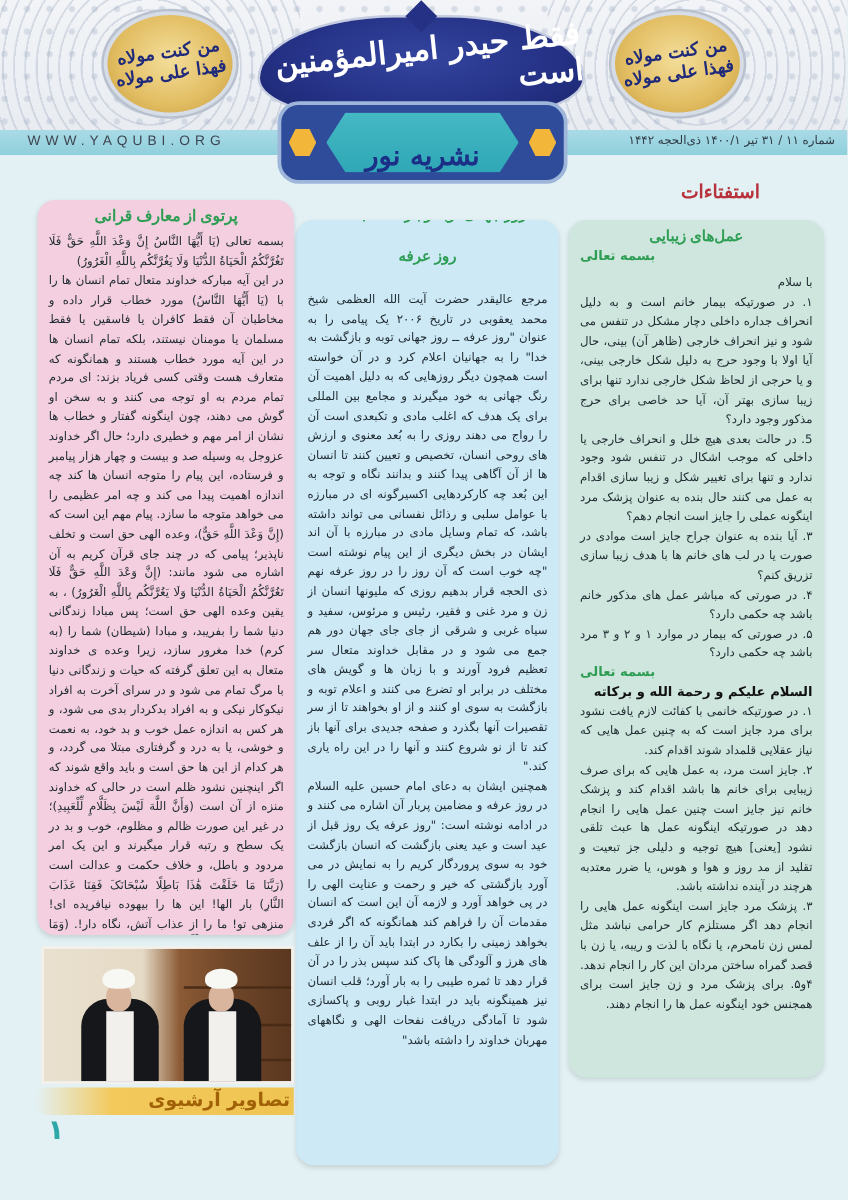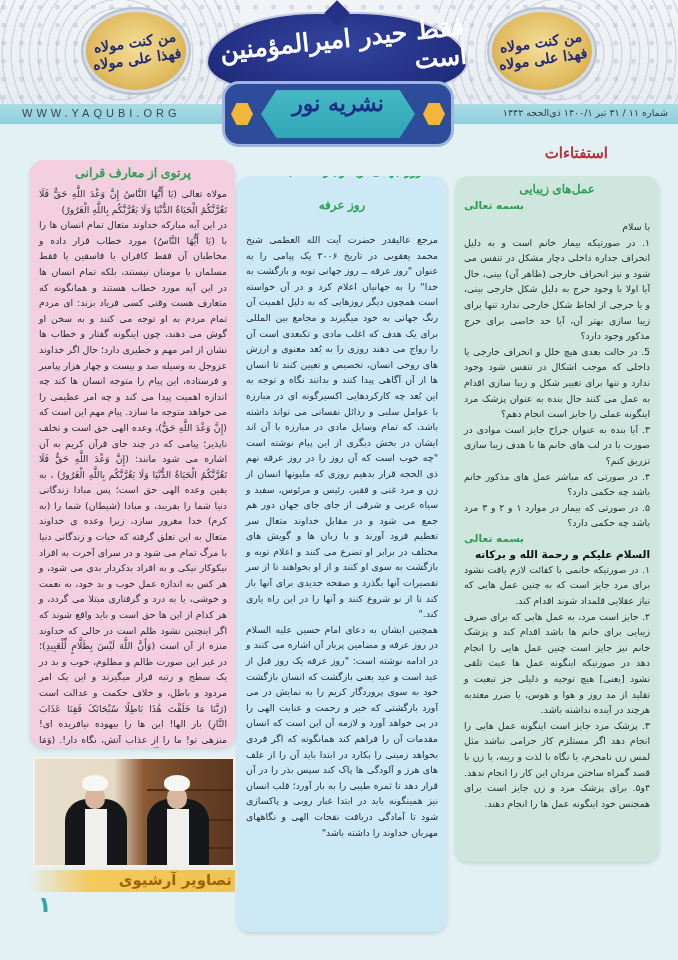--- a/index.html
+++ b/index.html
@@ -67,21 +67,21 @@
   }
   .logo-box::before, .logo-box::after {
     content: ""; position: absolute; top: 19px; width: 22px; height: 22px;
     background: #f2b73a; clip-path: polygon(25% 0,75% 0,100% 50%,75% 100%,25% 100%,0 50%);
   }
   .logo-box::before { left: 6px; } .logo-box::after { right: 6px; }
   .logo-inner {
     position: absolute; left: 36px; right: 36px; top: 6px; bottom: 6px;
     background: linear-gradient(180deg, #45b9c4, #2fa7b6);
     clip-path: polygon(10% 0,90% 0,100% 50%,90% 100%,10% 100%,0 50%);
-    display: flex; align-items: flex-start; justify-content: center;
+    display: flex; align-items: flex-end; justify-content: center;
   }
   .logo-inner span {
     color: #1c2f86; font-weight: bold; font-size: 22px; direction: rtl;
     font-family: "DejaVu Serif", serif;
   }
   
   .section-head {
     position: absolute; right: 70px; top: 144px; color: #b8323c;
     font-family: "DejaVu Serif", serif; font-weight: bold; font-size: 15px; direction: rtl;
   }
@@ -99,21 +99,21 @@
   .col-blue {
     left: 237px; top: 176px; width: 210px; height: 756px; background: #cde9f6;
     padding: 6px 9px 8px 9px;
   }
   .col-pink {
     left: 30px; top: 160px; width: 205px; height: 588px; background: #f3cfe0;
     padding: 6px 8px 8px 9px;
   }
   .col-title {
     text-align: center; color: #2f9e55; font-weight: bold; font-size: 12px; line-height: 14px;
-    font-family: Liberation Sans, sans-serif;
+    font-family: Liberation Serif, serif;
   }
   .col-pink .col-title { color: #2f9e55; font-size: 12.5px; margin-bottom: 6px; }
   .col-blue .col-title { margin-bottom: 20px; }
   .col-green .col-title { margin-bottom: 8px; }
   .sub-title { text-align: left; color: #2f9e55; font-weight: bold; font-size: 10.5px; line-height: 15px; }
   .greeting { font-weight: bold; font-size: 10.5px; line-height: 16px; color: #111; }
   
   .photo {
     position: absolute; left: 33px; top: 757px; width: 202px; height: 110px;
     background:
@@ -187,21 +187,21 @@
 
 <div class="col col-blue">
   <div class="col-title" style="margin-top:-18px">روز جهانی توبه و بازگشت به خدا</div>
   <div class="col-title">روز عرفه</div>
   <p>مرجع عالیقدر حضرت آیت الله العظمی شیخ محمد یعقوبی در تاریخ ۲۰۰۶ یک پیامی را به عنوان "روز عرفه ــ روز جهانی توبه و بازگشت به خدا" را به جهانیان اعلام کرد و در آن خواسته است همچون دیگر روزهایی که به دلیل اهمیت آن رنگ جهانی به خود میگیرند و مجامع بین المللی برای یک هدف که اغلب مادی و تکبعدی است آن را رواج می دهند روزی را به بُعد معنوی و ارزش های روحی انسان، تخصیص و تعیین کنند تا انسان ها از آن آگاهی پیدا کنند و بدانند نگاه و توجه به این بُعد چه کارکردهایی اکسیرگونه ای در مبارزه با عوامل سلبی و رذائل نفسانی می تواند داشته باشد، که تمام وسایل مادی در مبارزه با آن اند ایشان در بخش دیگری از این پیام نوشته است "چه خوب است که آن روز را در روز عرفه نهم ذی الحجه قرار بدهیم روزی که ملیونها انسان از زن و مرد غنی و فقیر، رئیس و مرئوس، سفید و سیاه غربی و شرقی از جای جای جهان دور هم جمع می شود و در مقابل خداوند متعال سر تعظیم فرود آورند و با زبان ها و گویش های مختلف در برابر او تضرع می کنند و اعلام توبه و بازگشت به سوی او کنند و از او بخواهند تا از سر تقصیرات آنها بگذرد و صفحه جدیدی برای آنها باز کند تا از نو شروع کنند و آنها را در این راه یاری کند."</p>
   <p>همچنین ایشان به دعای امام حسین علیه السلام در روز عرفه و مضامین پربار آن اشاره می کنند و در ادامه نوشته است: "روز عرفه یک روز قبل از عید است و عید یعنی بازگشت که انسان بازگشت خود به سوی پروردگار کریم را به نمایش در می آورد بازگشتی که خیر و رحمت و عنایت الهی را در پی خواهد آورد و لازمه آن این است که انسان مقدمات آن را فراهم کند همانگونه که اگر فردی بخواهد زمینی را بکارد در ابتدا باید آن را از علف های هرز و آلودگی ها پاک کند سپس بذر را در آن قرار دهد تا ثمره طیبی را به بار آورد؛ قلب انسان نیز همینگونه باید در ابتدا غبار روبی و پاکسازی شود تا آمادگی دریافت نفحات الهی و نگاههای مهربان خداوند را داشته باشد"</p>
 </div>
 
 <div class="col col-pink">
   <div class="col-title">پرتوی از معارف قرانی</div>
-  <p>مولاه تعالی (یَا أَیُّهَا النَّاسُ إِنَّ وَعْدَ اللَّهِ حَقٌّ فَلَا تَغُرَّنَّکُمُ الْحَیَاةُ الدُّنْیَا وَلَا یَغُرَّنَّکُم بِاللَّهِ الْغَرُورُ)</p>
+  <p>بسمه تعالی (یَا أَیُّهَا النَّاسُ إِنَّ وَعْدَ اللَّهِ حَقٌّ فَلَا تَغُرَّنَّکُمُ الْحَیَاةُ الدُّنْیَا وَلَا یَغُرَّنَّکُم بِاللَّهِ الْغَرُورُ)</p>
   <p>در این آیه مبارکه خداوند متعال تمام انسان ها را با (یَا أَیُّهَا النَّاسُ) مورد خطاب قرار داده و مخاطبان آن فقط کافران یا فاسقین یا فقط مسلمان یا مومنان نیستند، بلکه تمام انسان ها در این آیه مورد خطاب هستند و همانگونه که متعارف هست وقتی کسی فریاد بزند: ای مردم تمام مردم به او توجه می کنند و به سخن او گوش می دهند، چون اینگونه گفتار و خطاب ها نشان از امر مهم و خطیری دارد؛ حال اگر خداوند عزوجل به وسیله صد و بیست و چهار هزار پیامبر و فرستاده، این پیام را متوجه انسان ها کند چه اندازه اهمیت پیدا می کند و چه امر عظیمی را می خواهد متوجه ما سازد. پیام مهم این است که (إِنَّ وَعْدَ اللَّهِ حَقٌّ)، وعده الهی حق است و تخلف ناپذیر؛ پیامی که در چند جای قرآن کریم به آن اشاره می شود مانند: (إِنَّ وَعْدَ اللَّهِ حَقٌّ فَلَا تَغُرَّنَّکُمُ الْحَیَاةُ الدُّنْیَا وَلَا یَغُرَّنَّکُم بِاللَّهِ الْغَرُورُ) ، به یقین وعده الهی حق است؛ پس مبادا زندگانی دنیا شما را بفریبد، و مبادا (شیطان) شما را (به کرم) خدا مغرور سازد، زیرا وعده ی خداوند متعال به این تعلق گرفته که حیات و زندگانی دنیا با مرگ تمام می شود و در سرای آخرت به افراد نیکوکار نیکی و به افراد بدکردار بدی می شود، و هر کس به اندازه عمل خوب و بد خود، به نعمت و خوشی، یا به درد و گرفتاری مبتلا می گردد، و هر کدام از این ها حق است و باید واقع شوند که اگر اینچنین نشود ظلم است در حالی که خداوند منزه از آن است (وَأَنَّ اللَّهَ لَیْسَ بِظَلَّامٍ لِّلْعَبِیدِ)؛ در غیر این صورت ظالم و مظلوم، خوب و بد در یک سطح و رتبه قرار میگیرند و این یک امر مردود و باطل، و خلاف حکمت و عدالت است (رَبَّنَا مَا خَلَقْتَ هَٰذَا بَاطِلًا سُبْحَانَکَ فَقِنَا عَذَابَ النَّارِ) بار الها! این ها را بیهوده نیافریده ای! منزهی تو! ما را از عذاب آتش، نگاه دار!. (وَمَا خَلَقْنَا السَّمَاءَ وَالْأَرْضَ وَمَا بَیْنَهُمَا لَاعِبِینَ) ما آسمان و زمین، و آنچه را در میان آنهاست از روی بازی نیافریدیم!.</p>
 </div>
 
 <div class="photo">
   <div class="shelf" style="top:30px"></div>
   <div class="shelf" style="top:60px"></div>
   <div class="shelf" style="top:88px"></div>
   <div class="person" style="left:30px">
     <div class="robe"></div>
       <div class="shirt"></div>

